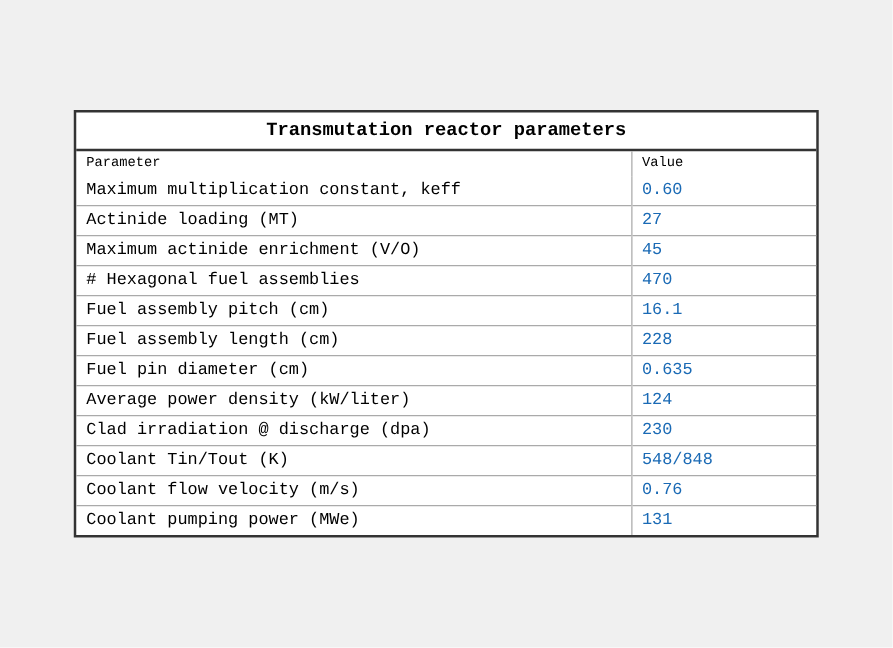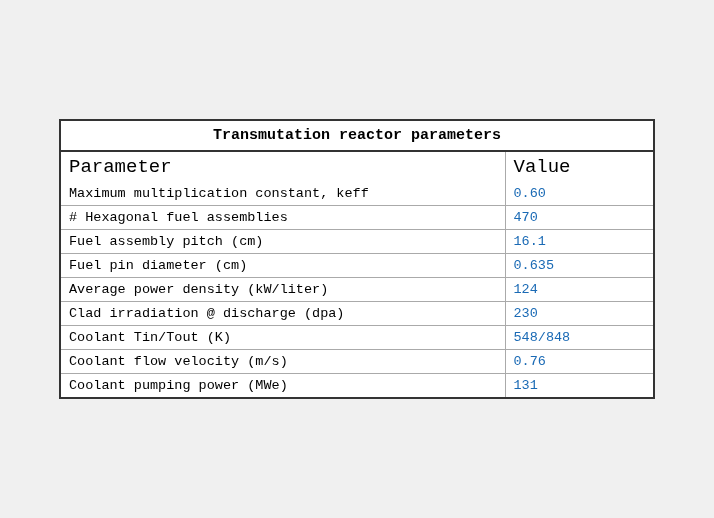--- a/index.html
+++ b/index.html
@@ -57,47 +57,59 @@
       width: 75%;
     }
 
     td:last-child {
       width: 25%;
       color: #1a6ab5;
     }
 
     .header-row td {
       color: #000;
-      font-size: 19px;
+      font-size: 11px;
     }
   </style>
 </head>
 <body>
 
 <div class="table-container">
   <div class="table-title">Transmutation reactor parameters</div>
   <table>
     <thead>
       <tr class="header-row">
         <td>Parameter</td>
         <td>Value</td>
       </tr>
     </thead>
     <tbody id="table-body">
     <tr>
           <td>Maximum multiplication constant, keff</td>
           <td>0.60</td>
         </tr>
         <tr>
+          <td>Actinide loading (MT)</td>
+          <td>27</td>
+        </tr>
+        <tr>
+          <td>Maximum actinide enrichment (V/O)</td>
+          <td>45</td>
+        </tr>
+        <tr>
           <td># Hexagonal fuel assemblies</td>
           <td>470</td>
         </tr>
         <tr>
           <td>Fuel assembly pitch (cm)</td>
           <td>16.1</td>
+        </tr>
+        <tr>
+          <td>Fuel assembly length (cm)</td>
+          <td>228</td>
         </tr>
         <tr>
           <td>Fuel pin diameter (cm)</td>
           <td>0.635</td>
         </tr>
         <tr>
           <td>Average power density (kW/liter)</td>
           <td>124</td>
         </tr>
         <tr>

